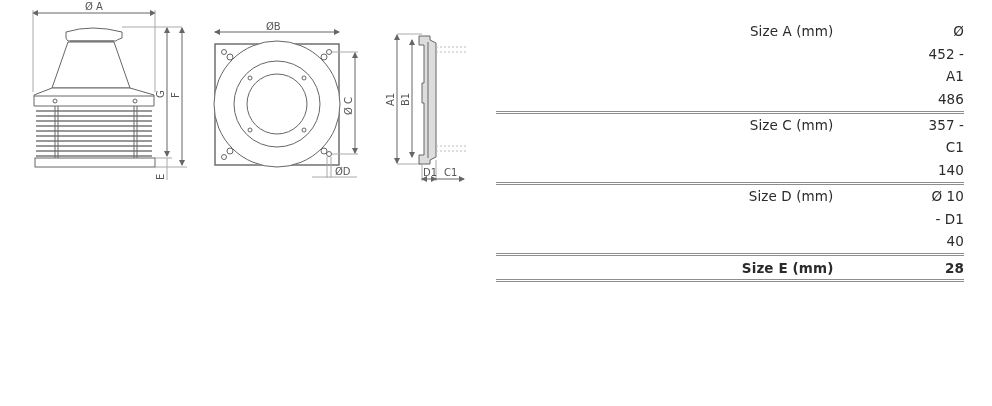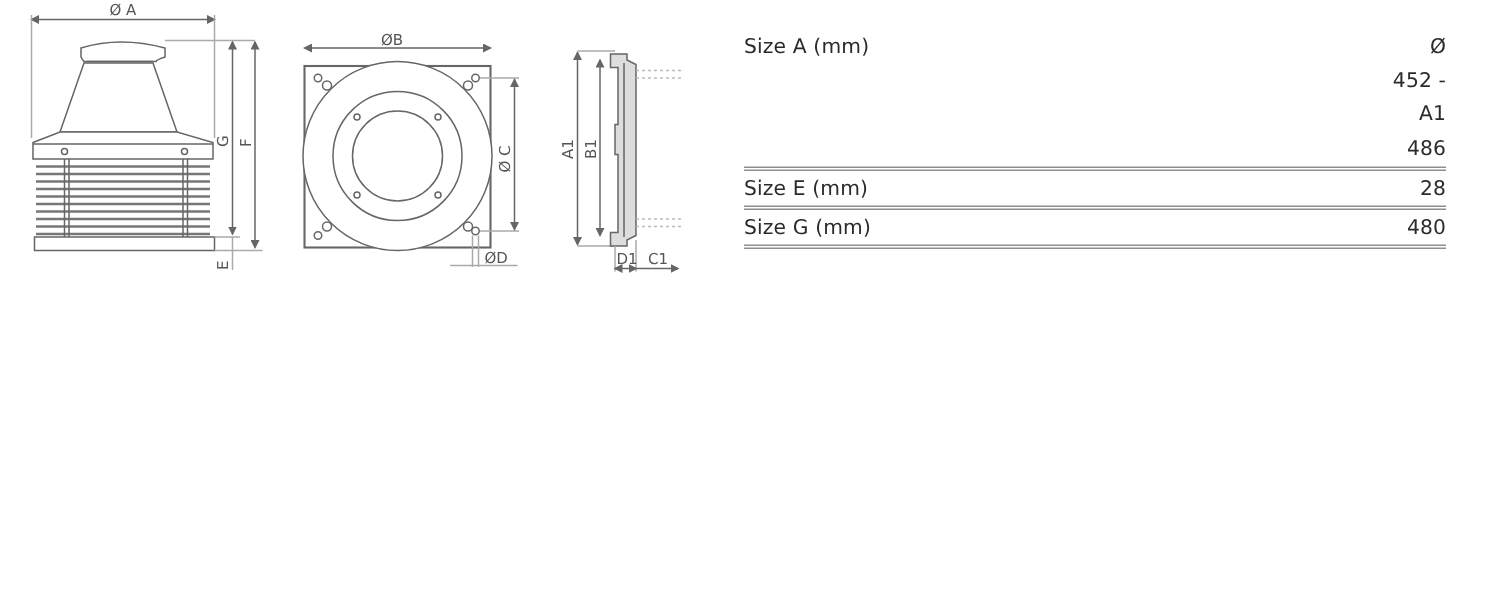--- a/index.html
+++ b/index.html
@@ -1,31 +1,31 @@
 <!DOCTYPE html>
 <html><head>
 <meta charset="utf-8">
 <style>
   * { box-sizing: border-box; margin: 0; padding: 0; }
   html, body { width: 992px; height: 406px; background: #ffffff; overflow: hidden; }
   body { position: relative; font-family: "DejaVu Sans", sans-serif; color: #2b2b2b; }
 
-  .drawing { position: absolute; left: 0; top: 0; width: 480px; height: 200px; }
+  .drawing { position: absolute; left: 12px; top: 0; width: 480px; height: 200px; }
   .drawing svg { position: absolute; left: 0; top: 0; }
 
   .spec-table {
     position: absolute; left: 496px; top: 20px; width: 468px;
     border-collapse: collapse; font-size: 13.5px; letter-spacing: 0.1px;
   }
   .spec-table td { vertical-align: top; padding: 0; }
   .spec-row { border-bottom: 3px double #8e8e8e; }
-  .spec-label { text-align: left; padding-left: 1px; }
+  .spec-label { text-align: right; padding-left: 1px; }
   .spec-value { text-align: right; padding-right: 2px; }
   .line { display: block; height: 22.7px; line-height: 22.7px; white-space: nowrap; }
-  .row-single .line { height: 23px; line-height: 24px; }
+  .row-single .line { height: 23px; line-height: 24px; font-weight: bold; }
 </style>
 </head>
 <body>
 
 <div class="drawing">
   <svg width="480" height="200" viewBox="0 0 480 200">
     <defs>
       <marker id="arr" markerWidth="6" markerHeight="6" refX="5" refY="3" orient="auto">
         <path d="M0,0 L6,3 L0,6 z" fill="#666"></path>
       </marker>
@@ -147,30 +147,42 @@
       <td class="spec-label">
           <span class="line">Size A (mm)</span>
         </td>
       <td class="spec-value">
         <span class="line">Ø</span>
         <span class="line">452 -</span>
         <span class="line">A1</span>
         <span class="line">486</span>
       </td>
     </tr>
+    <tr class="spec-row">
+      <td class="spec-label">
+          <span class="line">Size C (mm)</span>
+        </td>
+      <td class="spec-value">
+        <span class="line">357 -</span>
+        <span class="line">C1</span>
+        <span class="line">140</span>
+      </td>
+    </tr>
+    <tr class="spec-row">
+      <td class="spec-label">
+          <span class="line">Size D (mm)</span>
+        </td>
+      <td class="spec-value">
+        <span class="line">Ø 10</span>
+        <span class="line">- D1</span>
+        <span class="line">40</span>
+      </td>
+    </tr>
     <tr class="spec-row row-single">
       <td class="spec-label">
           <span class="line">Size E (mm)</span>
         </td>
       <td class="spec-value">
           <span class="line">28</span>
         </td>
     </tr>
-    <tr class="spec-row row-single">
-      <td class="spec-label">
-          <span class="line">Size G (mm)</span>
-        </td>
-      <td class="spec-value">
-          <span class="line">480</span>
-        </td>
-    </tr>
   </tbody>
 </table>
 
 </body></html>

